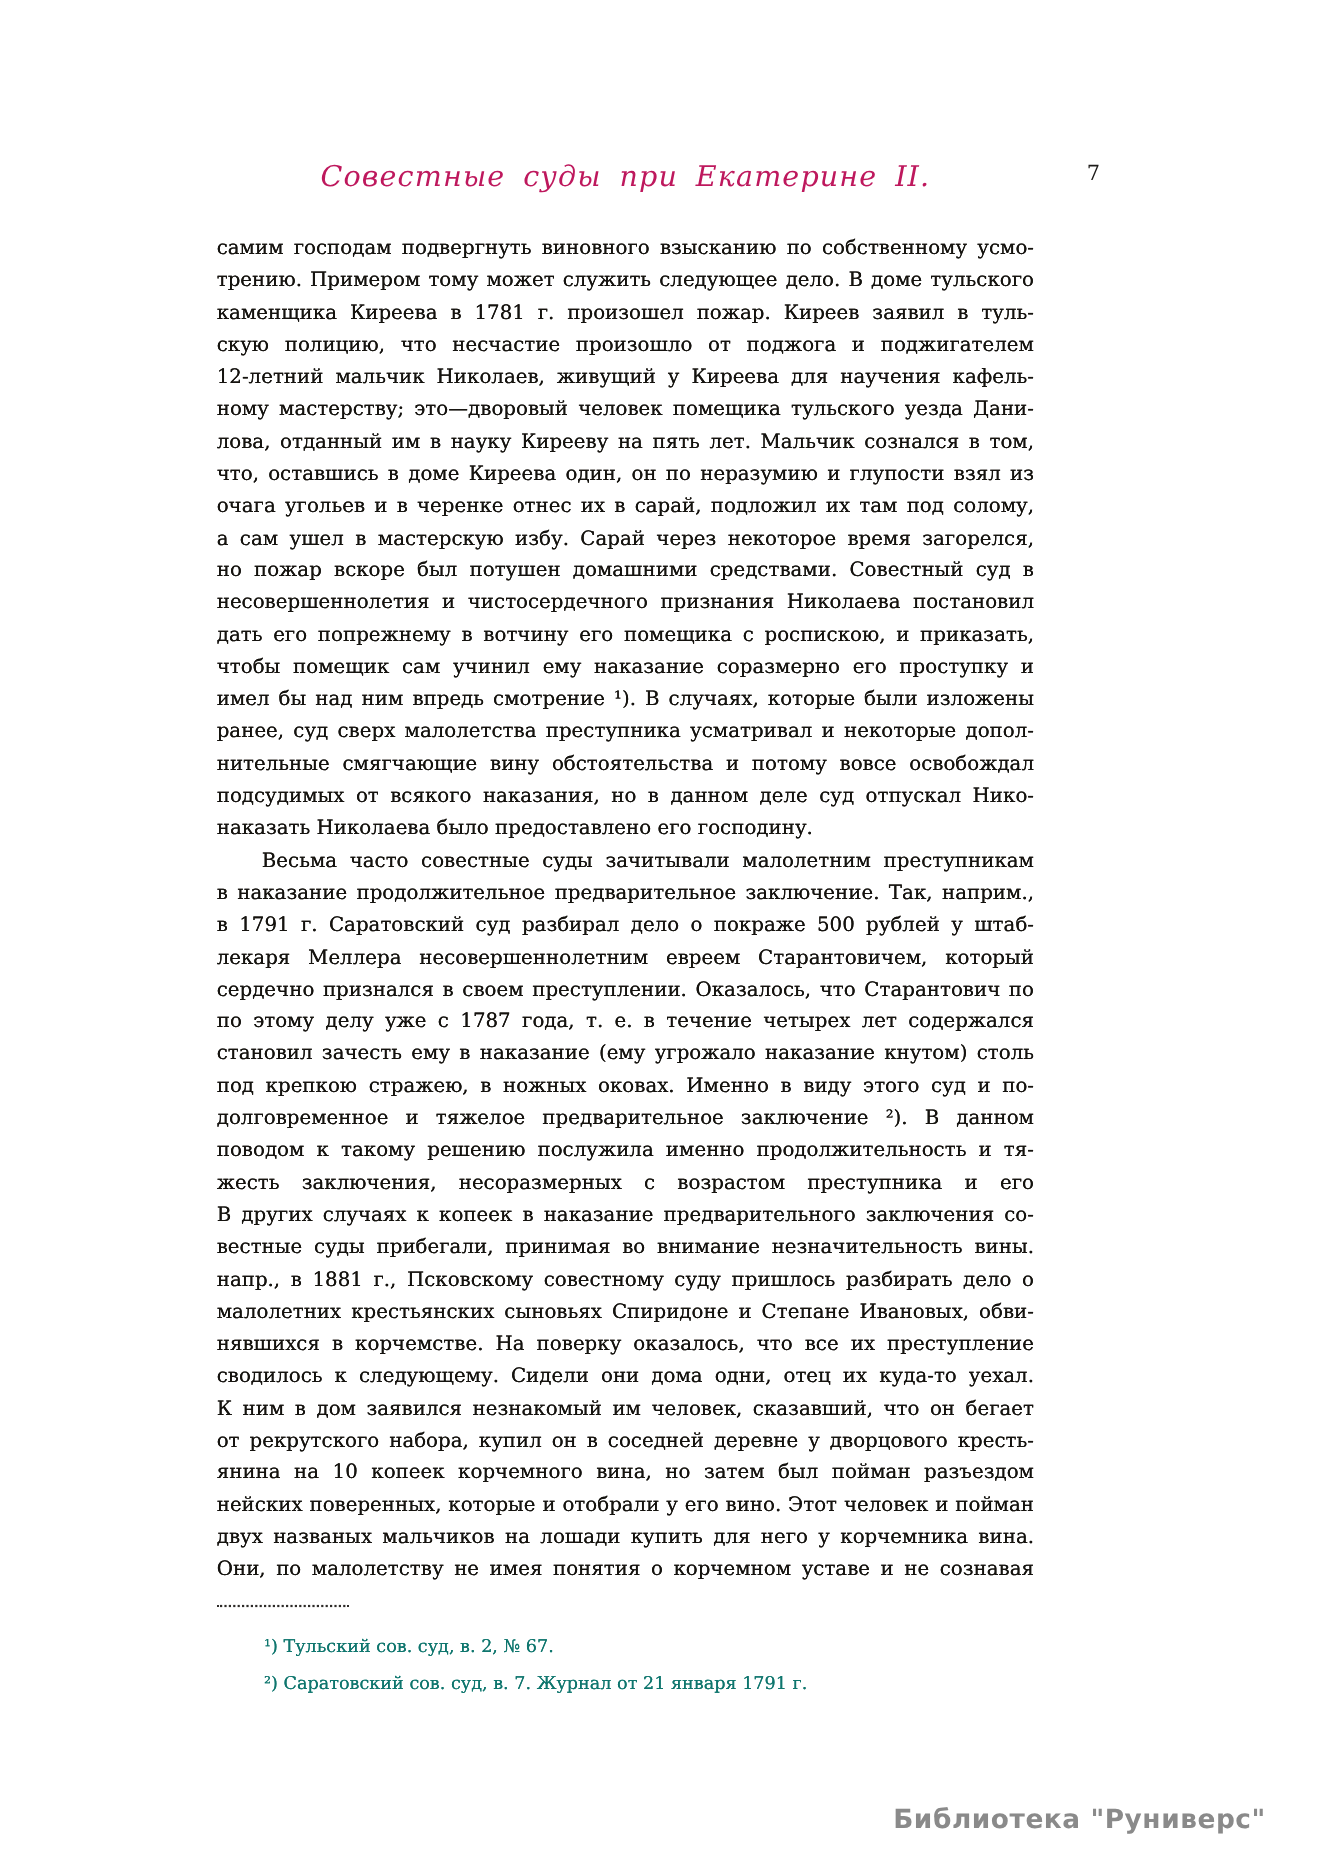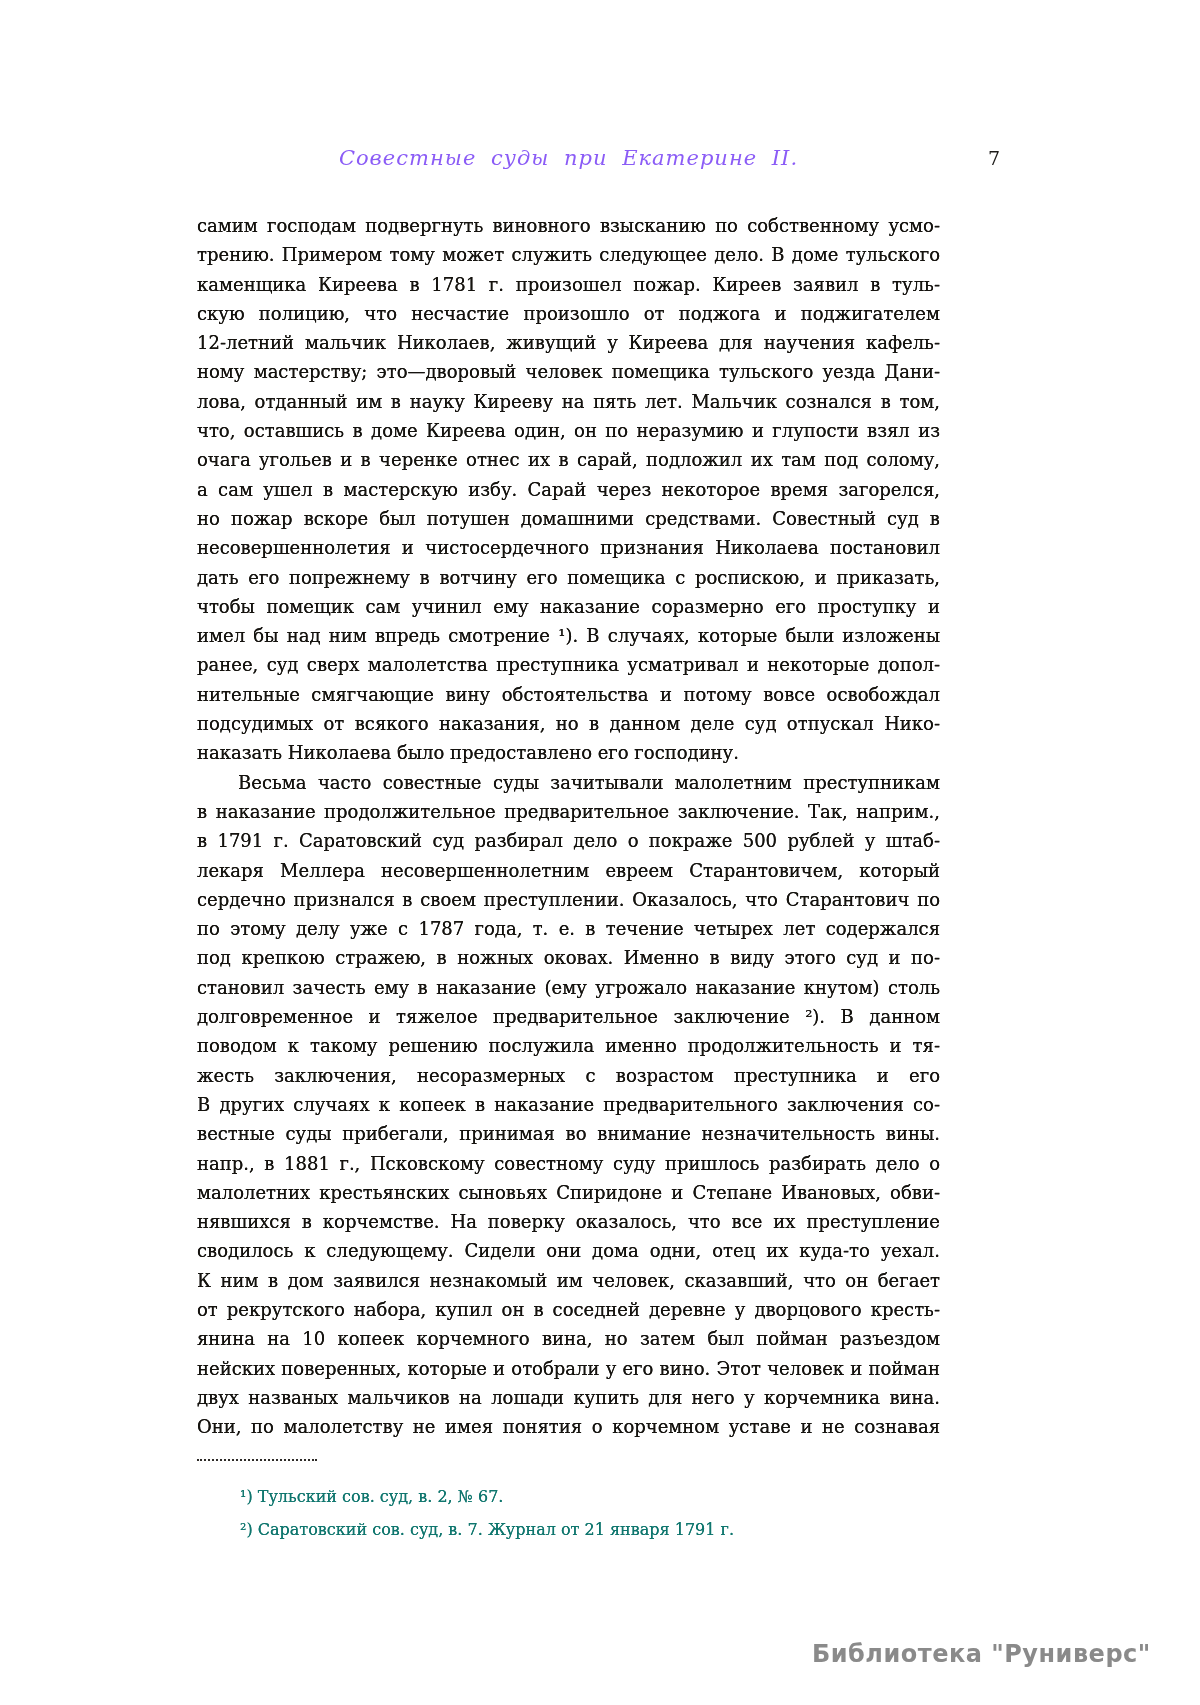--- a/index.html
+++ b/index.html
@@ -11,24 +11,24 @@
     font-family: "DejaVu Serif", serif;
     overflow: hidden;
   }
   .running-title {
     position: absolute;
     top: 146px;
     left: 197px;
     width: 743px;
     text-align: center;
     font-style: italic;
-    font-size: 21px;
+    font-size: 26px;
     letter-spacing: 1px;
     word-spacing: 7px;
-    color: #8b5cf6;
+    color: #be185d;
   }
   .page-number {
     position: absolute;
     top: 147px;
     left: 988px;
     font-size: 19px;
     color: #1d1b19;
   }
   .body-text {
     position: absolute;
@@ -108,22 +108,22 @@
         <div class="line">подсудимых от всякого наказания, но в данном деле суд отпускал Нико-</div>
         <div class="line last">наказать Николаева было предоставлено его господину.</div>
       </div>
       <div class="para indent">
         <div class="line first">Весьма часто совестные суды зачитывали малолетним преступникам</div>
         <div class="line">в наказание продолжительное предварительное заключение. Так, наприм.,</div>
         <div class="line">в 1791 г. Саратовский суд разбирал дело о покраже 500 рублей у штаб-</div>
         <div class="line">лекаря Меллера несовершеннолетним евреем Старантовичем, который чисто-</div>
         <div class="line">сердечно признался в своем преступлении. Оказалось, что Старантович по</div>
         <div class="line">по этому делу уже с 1787 года, т. е. в течение четырех лет содержался</div>
+        <div class="line">становил зачесть ему в наказание (ему угрожало наказание кнутом) столь</div>
         <div class="line">под крепкою стражею, в ножных оковах. Именно в виду этого суд и по-</div>
-        <div class="line">становил зачесть ему в наказание (ему угрожало наказание кнутом) столь</div>
         <div class="line">долговременное и тяжелое предварительное заключение ²). В данном случае</div>
         <div class="line">поводом к такому решению послужила именно продолжительность и тя-</div>
         <div class="line">жесть заключения, несоразмерных с возрастом преступника и его проступком.</div>
         <div class="line">В других случаях к копеек в наказание предварительного заключения со-</div>
         <div class="line">вестные суды прибегали, принимая во внимание незначительность вины. Так,</div>
         <div class="line">напр., в 1881 г., Псковскому совестному суду пришлось разбирать дело о двух</div>
         <div class="line">малолетних крестьянских сыновьях Спиридоне и Степане Ивановых, обви-</div>
         <div class="line">нявшихся в корчемстве. На поверку оказалось, что все их преступление</div>
         <div class="line">сводилось к следующему. Сидели они дома одни, отец их куда-то уехал.</div>
         <div class="line">К ним в дом заявился незнакомый им человек, сказавший, что он бегает</div>

